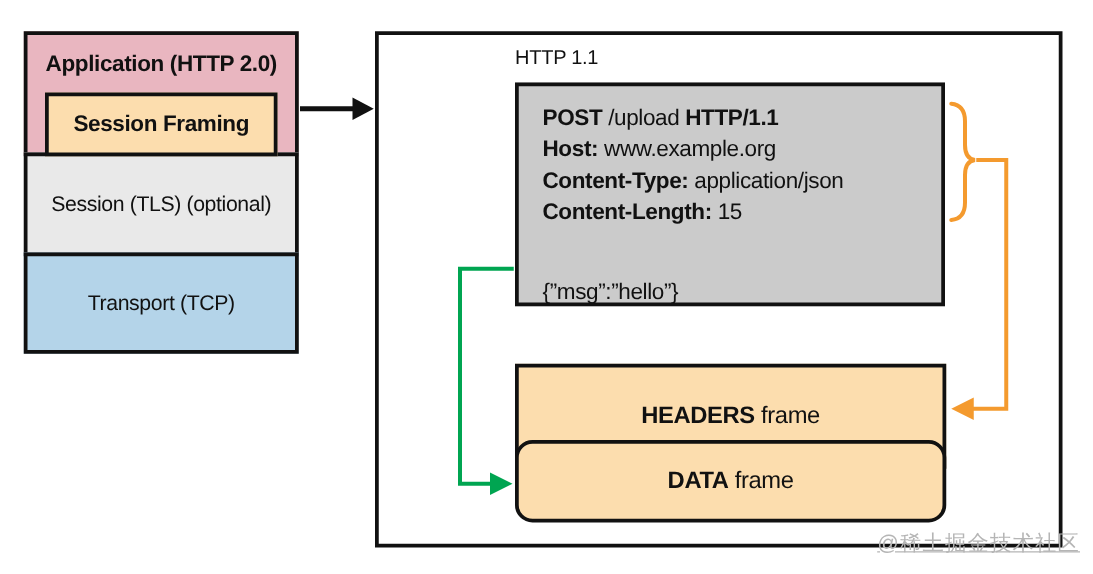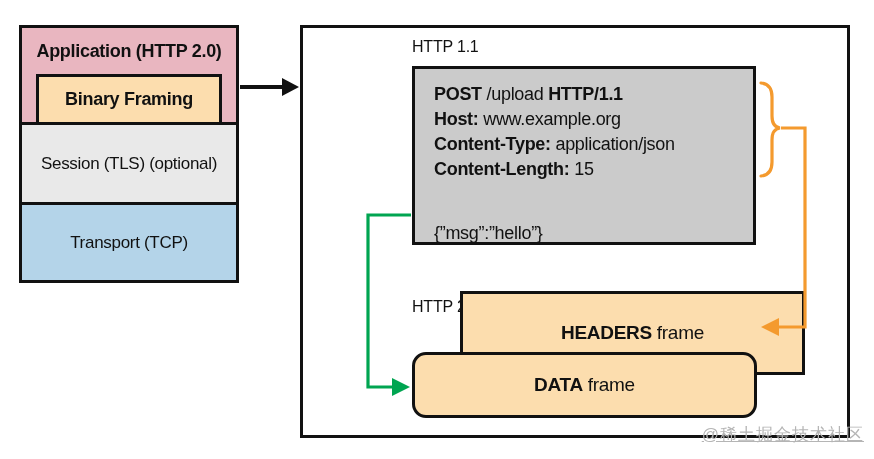--- a/index.html
+++ b/index.html
@@ -66,21 +66,21 @@
   #request-body { margin-top: 39px; }
 
   .frame-box {
     position: absolute; left: 412px; width: 345px;
     background: var(--c-peach);
     border: 3px solid #111;
     display: flex; align-items: center; justify-content: center;
     font-size: 19px; color: #111; letter-spacing: -0.3px;
   }
   .frame-box .b { font-weight: bold; }
-  #headers-frame { top: 291px; height: 84px; margin-left: 48px; }
+  #headers-frame { top: 291px; height: 84px; }
   #data-frame    { top: 352px; height: 66px; border-radius: 14px; }
 
   
   #overlay { left: 0; top: 0; width: 874px; height: 459px; pointer-events: none; }
 
   
   #watermark {
     right: 10px; top: 423px;
     font-size: 17px; color: var(--c-watermark);
     text-decoration: underline;
@@ -96,21 +96,21 @@
     <div class="layer" id="layer-application">
       <span>Application (HTTP 2.0)</span>
     </div>
     <div class="layer" id="layer-session">
       <span>Session (TLS) (optional)</span>
     </div>
     <div class="layer" id="layer-transport">
       <span>Transport (TCP)</span>
     </div>
     <div class="layer" id="layer-binary-framing">
-      <span>Binary Framing</span>
+      <span>Session Framing</span>
     </div>
   </div>
 
   <div id="panel" class="abs"></div>
 
   <div id="http11-label" class="section-label">HTTP 1.1</div>
 
   <div id="request-box" class="abs">
     <div><span class="b">POST</span><span> /upload </span><span class="b">HTTP/1.1</span></div>
     <div><span class="b">Host:</span><span> www.example.org</span></div>

